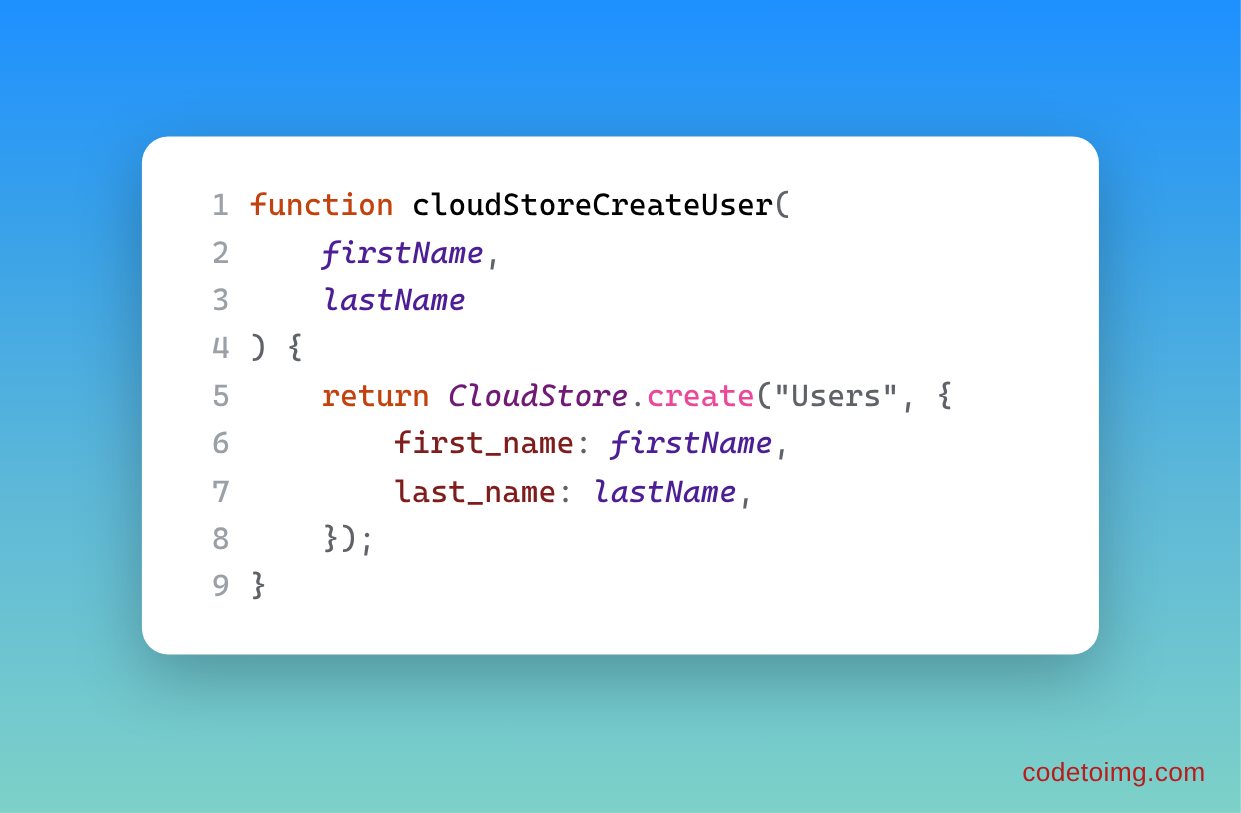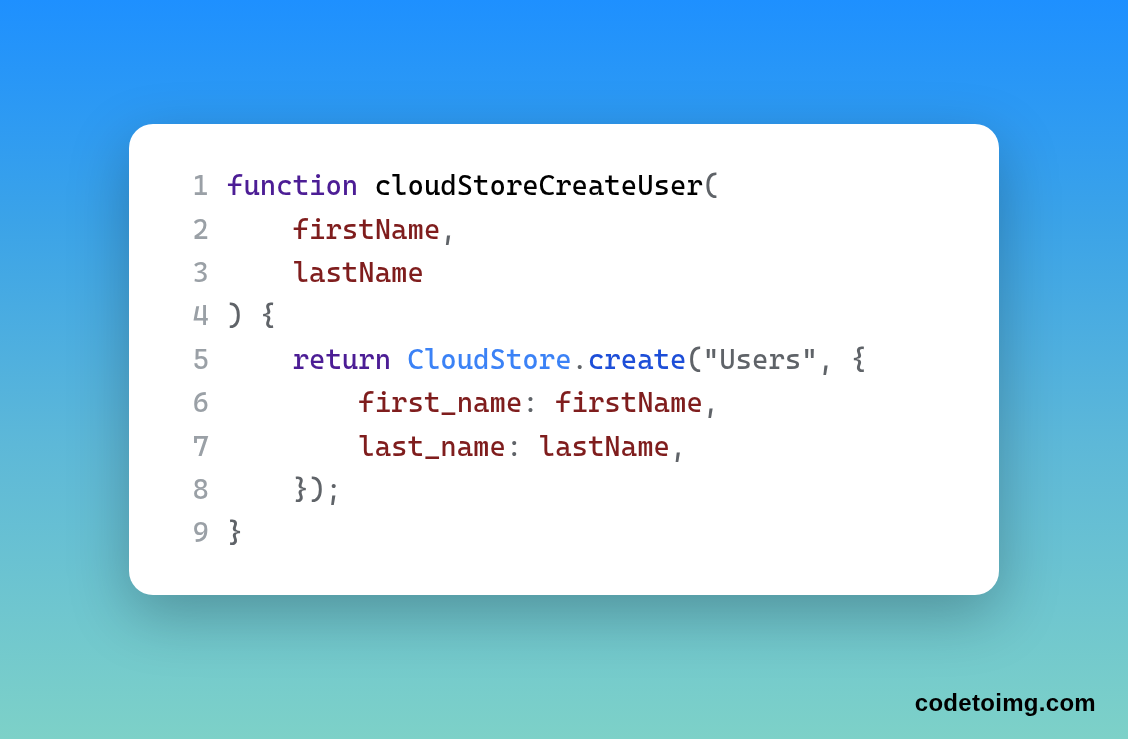--- a/index.html
+++ b/index.html
@@ -36,51 +36,52 @@
     }
     .line-number {
       color: #9aa0a6;
       width: 40px;
       text-align: right;
       margin-right: 18px;
       user-select: none;
       flex-shrink: 0;
     }
     .tok-keyword {
-      color: #4c1d95;
+      color: #c2410c;
     }
     .tok-function {
       color: #000000;
     }
     .tok-param {
-      color: #7f1d1d;
+      color: #4c1d95;
+      font-style: italic;
     }
     .tok-default {
       color: #5f6368;
     }
     .tok-class {
-      color: #3b82f6;
+      color: #701a75;
+      font-style: italic;
     }
     .tok-method {
-      color: #1d4ed8;
+      color: #ec4899;
     }
     .tok-string {
       color: #5f6368;
     }
     .tok-prop {
       color: #7f1d1d;
     }
     .watermark {
       position: absolute;
       bottom: 22px;
       right: 32px;
-      color: #000000;
+      color: #b91c1c;
       font-size: 24px;
       letter-spacing: 0.3px;
-      font-weight: bold;
     }
   </style>
 </head>
 <body>
 
 <div class="code-card">
   <div class="code-block"><div class="code-line"><span class="line-number">1</span><span><span class="tok-keyword">function</span><span class="tok-default"> </span><span class="tok-function">cloudStoreCreateUser</span><span class="tok-default">(</span></span></div><div class="code-line"><span class="line-number">2</span><span><span class="tok-default">    </span><span class="tok-param">firstName</span><span class="tok-default">,</span></span></div><div class="code-line"><span class="line-number">3</span><span><span class="tok-default">    </span><span class="tok-param">lastName</span></span></div><div class="code-line"><span class="line-number">4</span><span><span class="tok-default">) {</span></span></div><div class="code-line"><span class="line-number">5</span><span><span class="tok-default">    </span><span class="tok-keyword">return</span><span class="tok-default"> </span><span class="tok-class">CloudStore</span><span class="tok-default">.</span><span class="tok-method">create</span><span class="tok-default">(</span><span class="tok-string">"Users"</span><span class="tok-default">, {</span></span></div><div class="code-line"><span class="line-number">6</span><span><span class="tok-default">        </span><span class="tok-prop">first_name</span><span class="tok-default">: </span><span class="tok-param">firstName</span><span class="tok-default">,</span></span></div><div class="code-line"><span class="line-number">7</span><span><span class="tok-default">        </span><span class="tok-prop">last_name</span><span class="tok-default">: </span><span class="tok-param">lastName</span><span class="tok-default">,</span></span></div><div class="code-line"><span class="line-number">8</span><span><span class="tok-default">    });</span></span></div><div class="code-line"><span class="line-number">9</span><span><span class="tok-default">}</span></span></div></div>
 </div>
 
 <div class="watermark">codetoimg.com</div>

